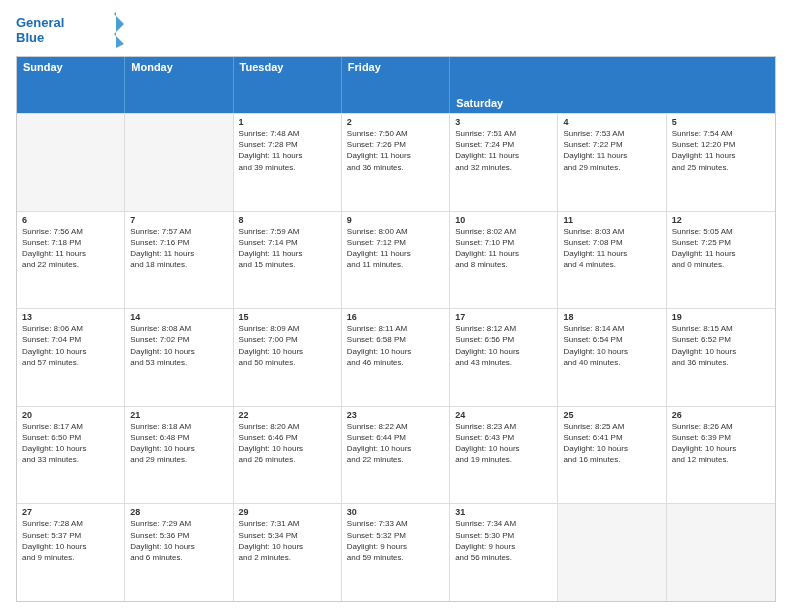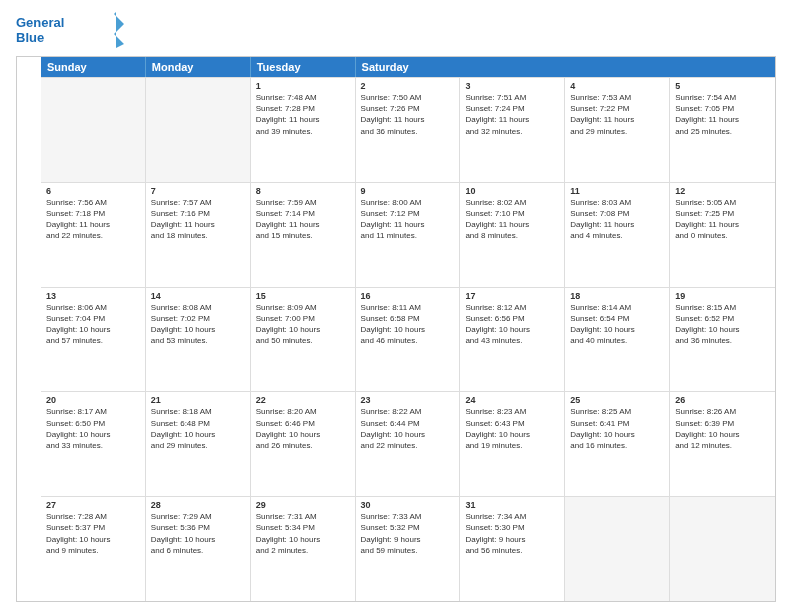--- a/index.html
+++ b/index.html
@@ -39,36 +39,35 @@
     }
     .location {
       font-size: 14px;
       color: #555;
     }
     .calendar {
       flex: 1;
       display: flex;
       flex-direction: column;
       border: 1px solid #ccc;
-      padding-left: 24px;
     }
     .cal-header {
       display: grid;
       grid-template-columns: repeat(7, 1fr);
       background: #2b7bc8;
     }
     .cal-header-cell {
       color: #fff;
       font-size: 11px;
       font-weight: bold;
       padding: 4px 6px;
       text-align: left;
       border-right: 1px solid #5a9fd4;
     }
-    .cal-header-cell:last-child { border-right: none; }
+    .cal-header-cell:last-child { border-right: none; margin-top: 36px; }
     .cal-body {
       display: flex;
       flex-direction: column;
       flex: 1;
     }
     .cal-row {
       display: grid;
       grid-template-columns: repeat(7, 1fr);
       flex: 1;
       border-top: 1px solid #ddd;
@@ -113,20 +112,21 @@
       <div class="month-title"></div>
       <div class="location"></div>
     </div>
   </div>
 
   <div class="calendar">
     <div class="cal-header">
     <div class="cal-header-cell">Sunday</div>
         <div class="cal-header-cell">Monday</div>
         <div class="cal-header-cell">Tuesday</div>
+        <div class="cal-header-cell">Friday</div>
         <div class="cal-header-cell">Saturday</div>
       </div>
     <div class="cal-body">
     <div class="cal-row">
           <div class="cal-cell empty"></div>
           <div class="cal-cell empty"></div>
           <div class="cal-cell">
             <div class="day-num">1</div>
             <div class="cell-line">Sunrise: 7:48 AM</div>
             <div class="cell-line">Sunset: 7:28 PM</div>
@@ -150,21 +150,21 @@
           <div class="cal-cell">
             <div class="day-num">4</div>
             <div class="cell-line">Sunrise: 7:53 AM</div>
             <div class="cell-line">Sunset: 7:22 PM</div>
             <div class="cell-line">Daylight: 11 hours</div>
             <div class="cell-line">and 29 minutes.</div>
           </div>
           <div class="cal-cell">
             <div class="day-num">5</div>
             <div class="cell-line">Sunrise: 7:54 AM</div>
-            <div class="cell-line">Sunset: 7:05 PM</div>
+            <div class="cell-line">Sunset: 12:20 PM</div>
             <div class="cell-line">Daylight: 11 hours</div>
             <div class="cell-line">and 25 minutes.</div>
           </div>
         </div>
         <div class="cal-row">
           <div class="cal-cell">
             <div class="day-num">6</div>
             <div class="cell-line">Sunrise: 7:56 AM</div>
             <div class="cell-line">Sunset: 7:18 PM</div>
             <div class="cell-line">Daylight: 11 hours</div>

